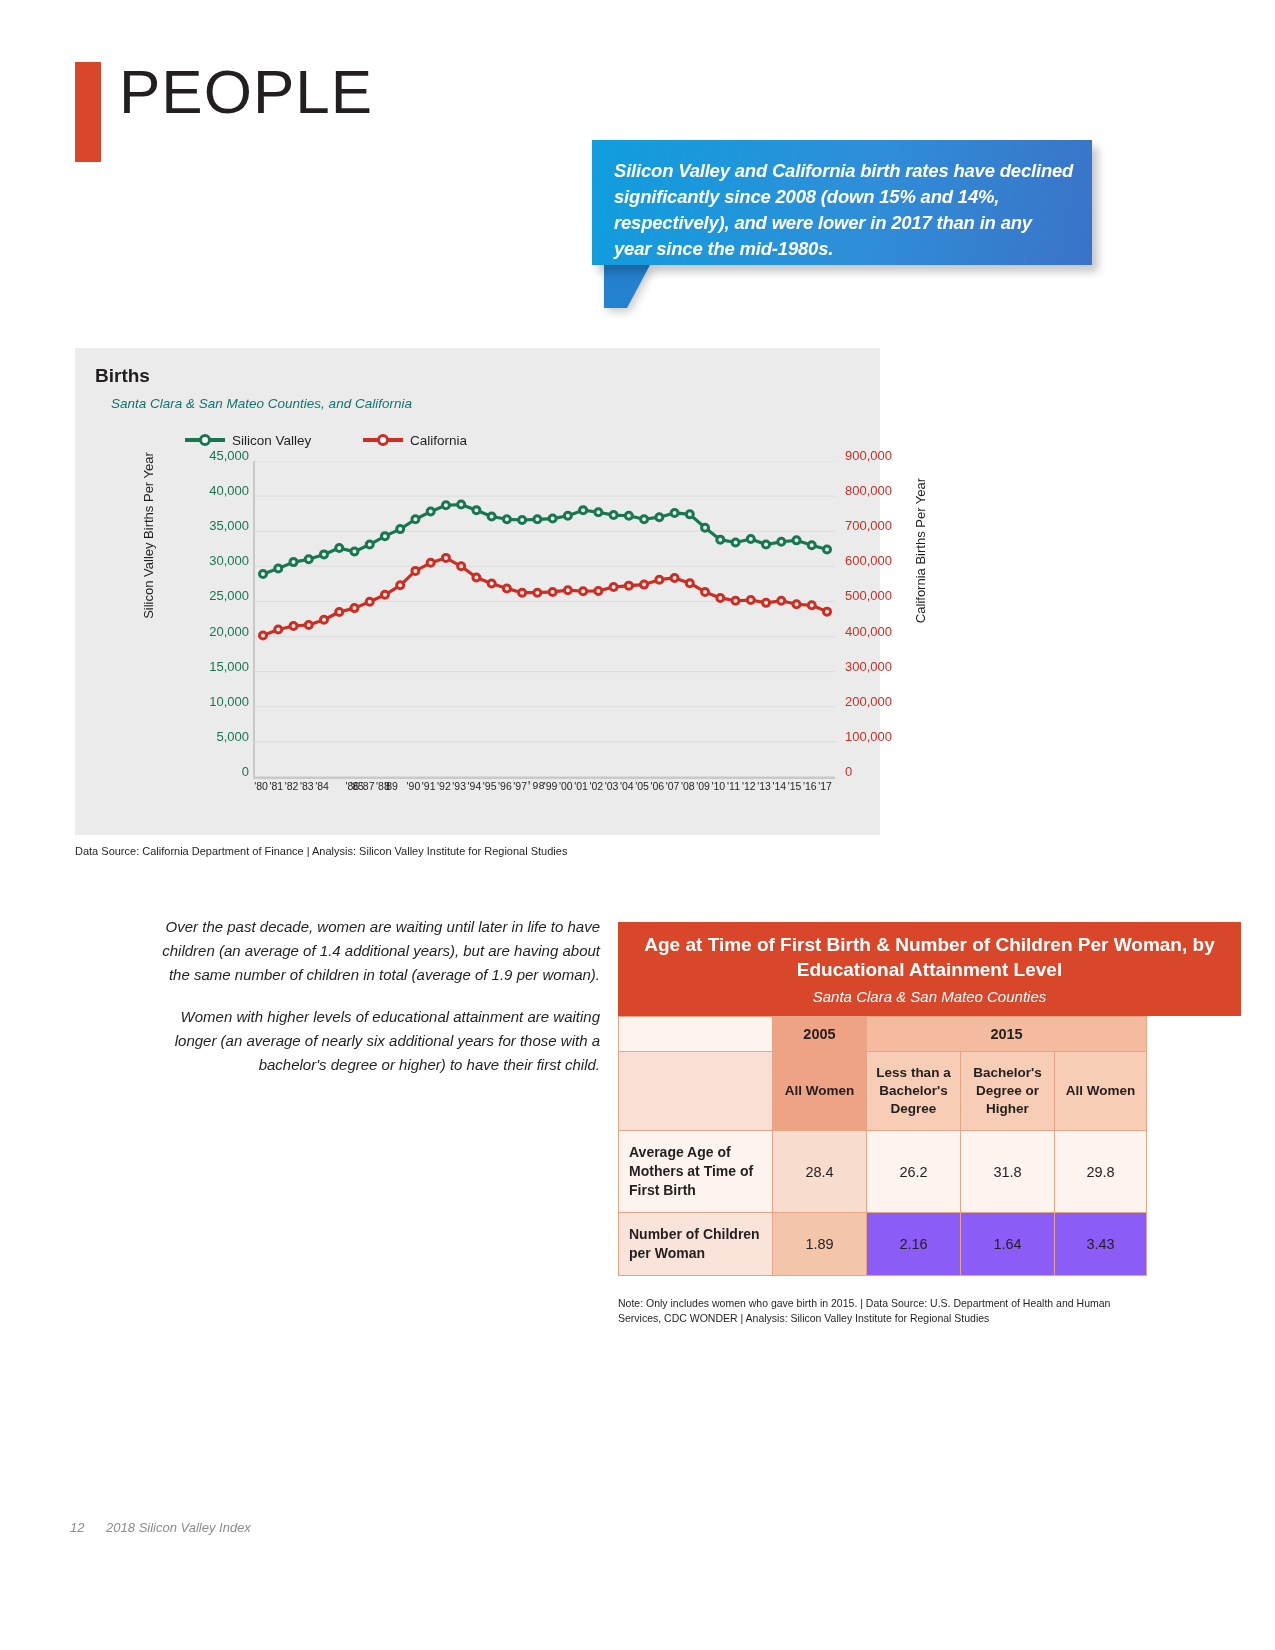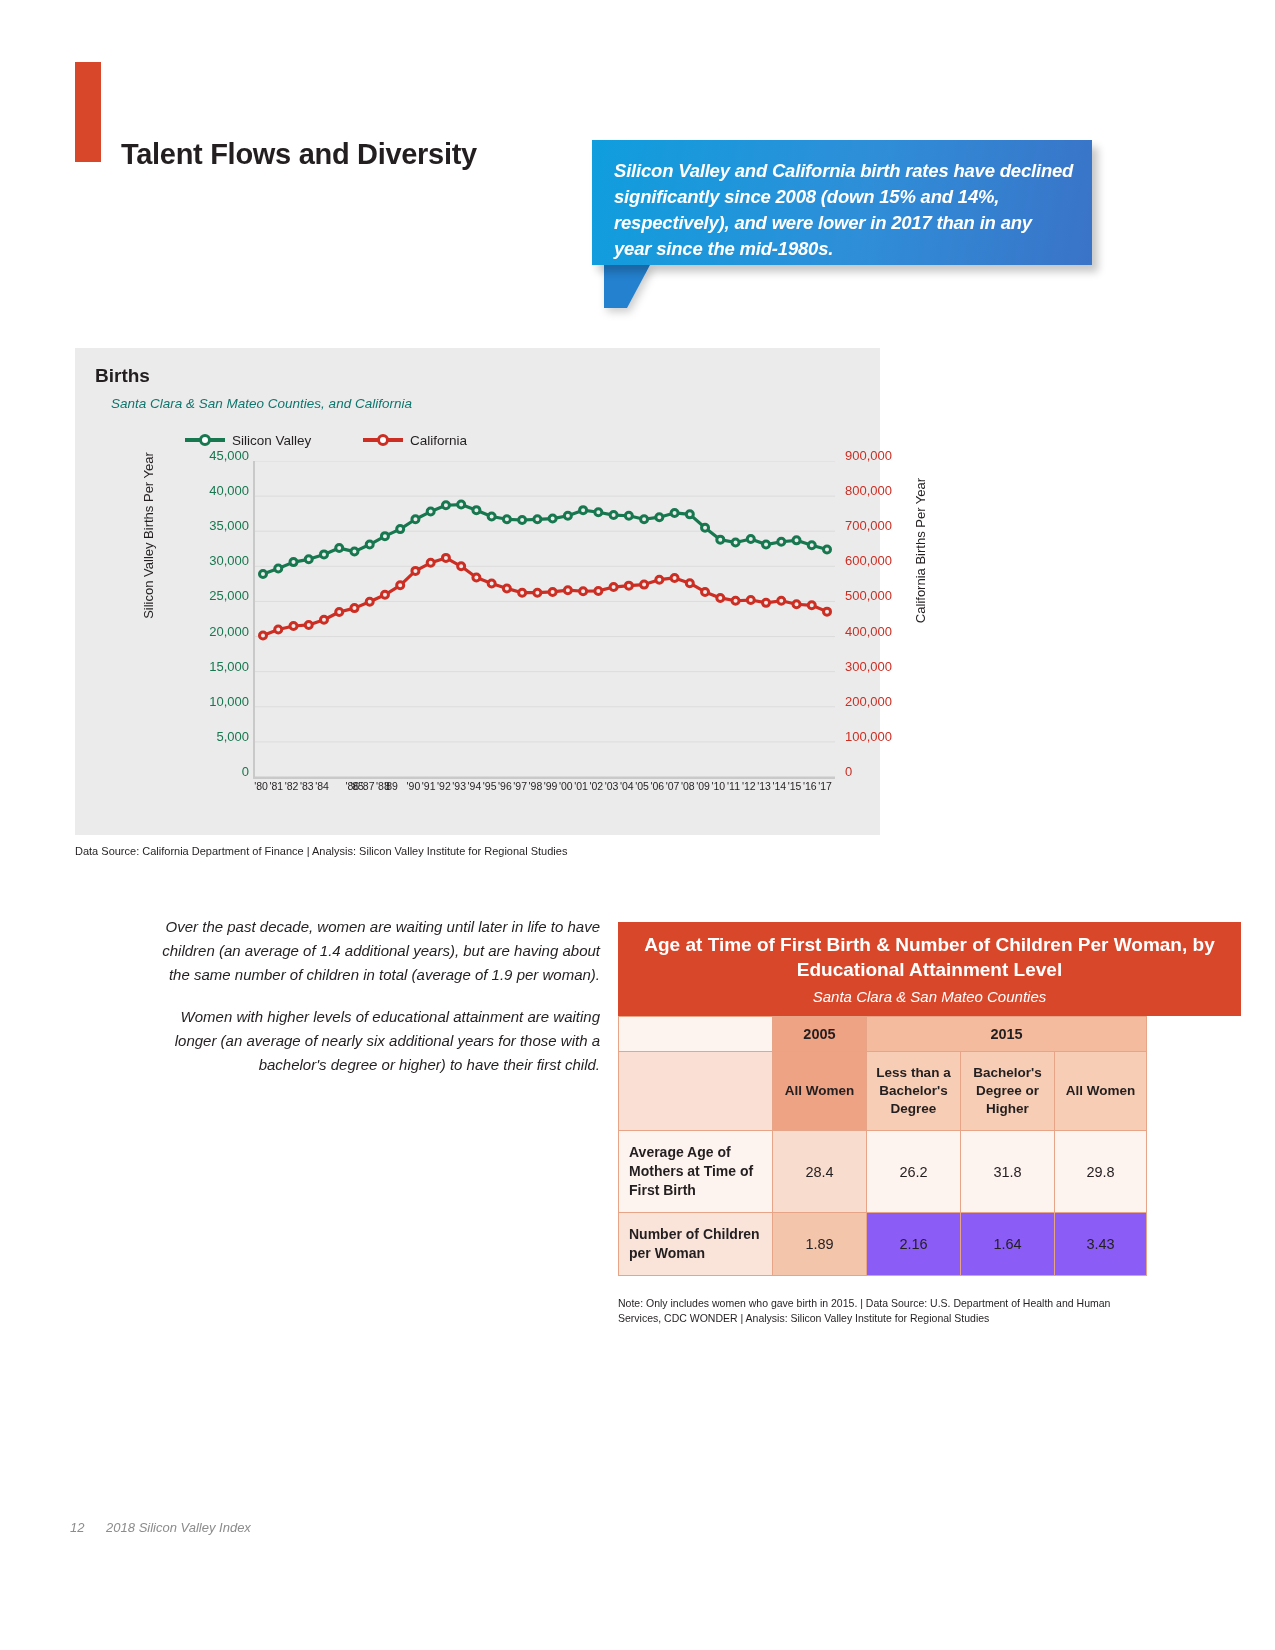--- a/index.html
+++ b/index.html
@@ -94,21 +94,21 @@
   #tbl-note{position:absolute;left:618px;top:1296px;width:530px;font-size:10.5px;line-height:15px;color:#231f20;}
   
   #footer{position:absolute;left:70px;top:1520px;font-size:13px;font-style:italic;color:#8c8c8c;}
   #footer .pg{margin-right:18px;}
 </style>
 </head>
 <body>
 
 <div id="header">
   <div class="bar"></div>
-  <div class="sub">Talent Flows and Diversity</div>
+  <div class="people">PEOPLE</div>
 </div>
 
 <div id="callout">
   <div class="tail"></div>
   <div class="box">
     <div class="txt">Silicon Valley and California birth rates have declined significantly since 2008 (down 15% and 14%, respectively), and were lower in 2017 than in any year since the mid-1980s.</div>
   </div>
 </div>
 
 <div id="chart-panel">
@@ -267,21 +267,21 @@
       <span style="left: 129.946px;">'88</span>
       <span style="left: 138px;">'89</span>
       <span style="left: 160.432px;">'90</span>
       <span style="left: 175.676px;">'91</span>
       <span style="left: 190.919px;">'92</span>
       <span style="left: 206.162px;">'93</span>
       <span style="left: 221.405px;">'94</span>
       <span style="left: 236.649px;">'95</span>
       <span style="left: 251.892px;">'96</span>
       <span style="left: 267.135px;">'97</span>
-      <span style="left: 282.378px;">'98</span>
+      <span style="left: 282.378px; font-family: Liberation Mono, monospace;">'98</span>
       <span style="left: 297.622px;">'99</span>
       <span style="left: 312.865px;">'00</span>
       <span style="left: 328.108px;">'01</span>
       <span style="left: 343.351px;">'02</span>
       <span style="left: 358.595px;">'03</span>
       <span style="left: 373.838px;">'04</span>
       <span style="left: 389.081px;">'05</span>
       <span style="left: 404.324px;">'06</span>
       <span style="left: 419.568px;">'07</span>
       <span style="left: 434.811px;">'08</span>

